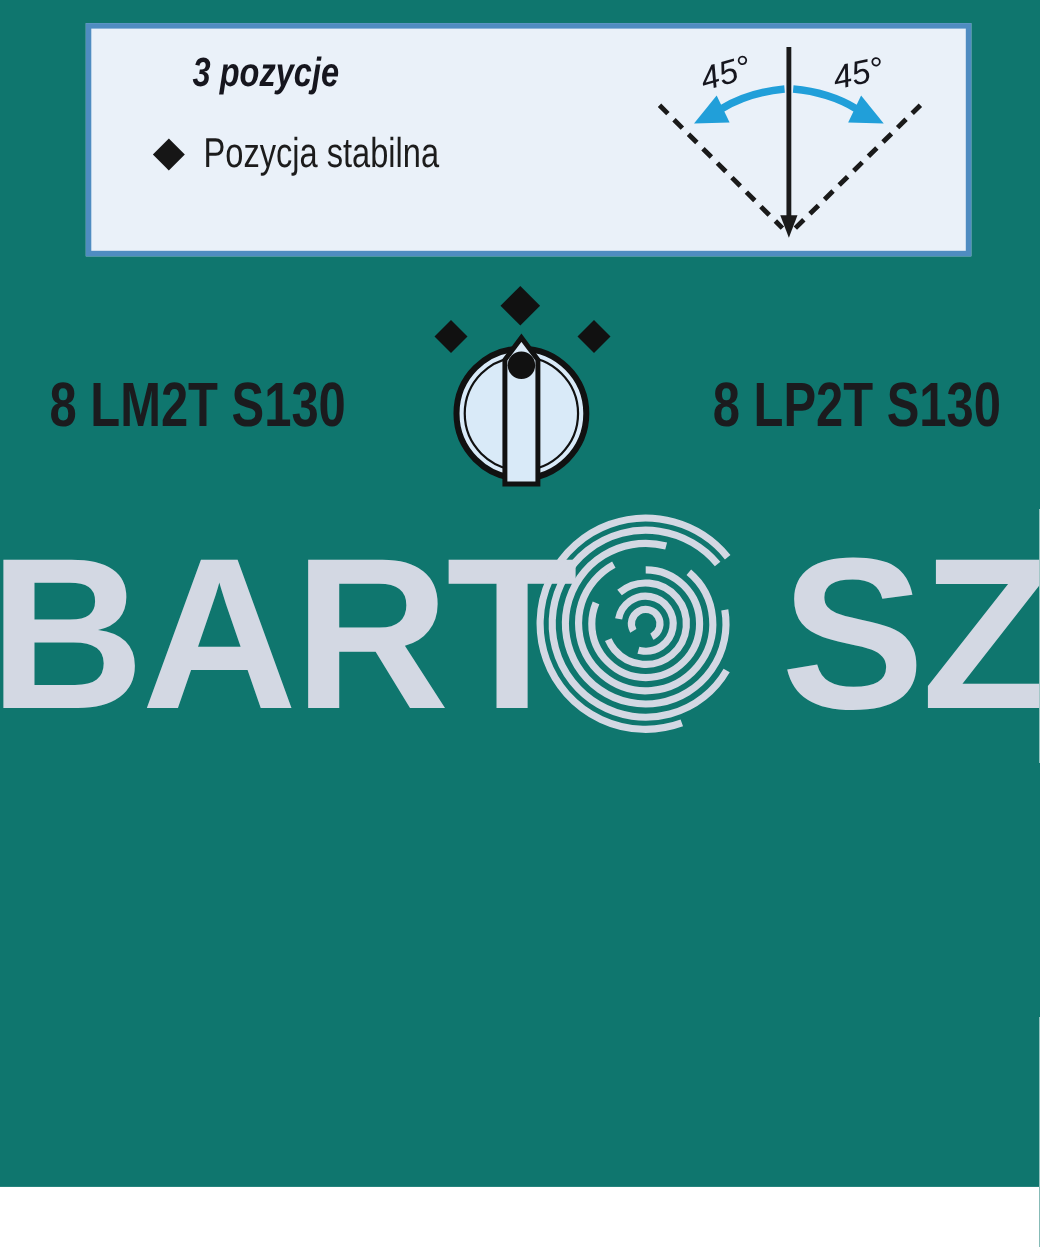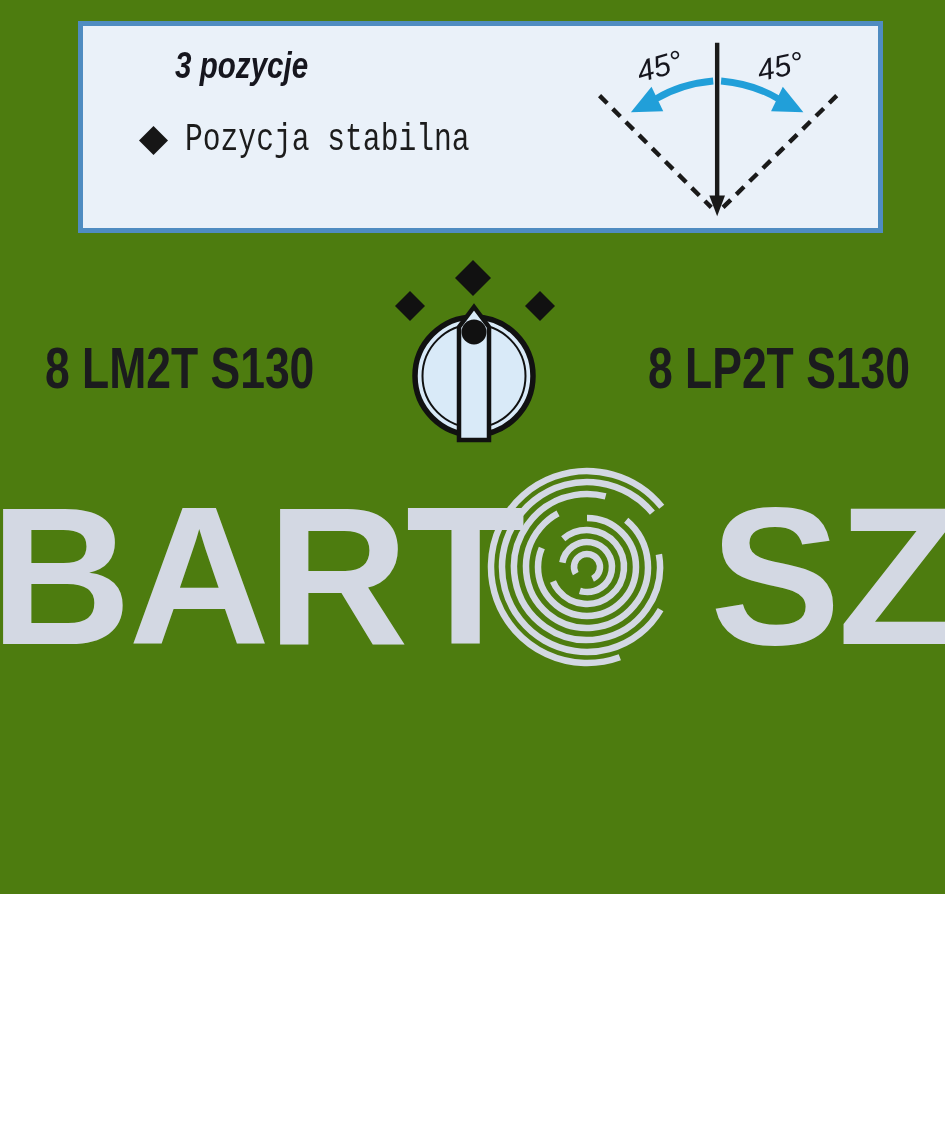--- a/index.html
+++ b/index.html
@@ -1,38 +1,38 @@
 <!DOCTYPE html>
 <html><head>
 <meta charset="utf-8">
 <style>
   html,body{margin:0;padding:0;background:#ffffff;}
   .page{
     position:relative;
-    width:945px;height:894px;
-    background:#4d7c0f;
+    width:945px;height:1079px;
+    background:#0f766e;
     overflow:hidden;
     font-family:"Liberation Sans", sans-serif;
     color:#1b1b20;
   }
   
   .info-box{
     position:absolute;left:78px;top:21px;
     width:795px;height:202px;
     background:#eaf1f9;
     border:5px solid #4f8cc1;
   }
   .box-title{
     position:absolute;left:92px;top:21px;
     font-size:37px;font-weight:bold;font-style:italic;
     line-height:1;white-space:nowrap;
     transform:scaleX(0.80);transform-origin:left top;
     color:#16161e;
   }
-  .legend{position:absolute;left:55px;top:92px;font-family:Liberation Mono, monospace;}
+  .legend{position:absolute;left:55px;top:92px;}
   .legend-row{display:flex;align-items:center;height:44px;}
   .legend-row .sym{width:31px;height:31px;flex:0 0 31px;margin-right:16px;}
   .legend-label{
     font-size:38px;line-height:1;white-space:nowrap;
     transform:scaleX(0.78);transform-origin:left center;
     color:#1c1c1c;
   }
   .angle-svg{position:absolute;left:482px;top:4px;width:320px;height:196px;}
   .angle-label{
     font-size:31px;font-style:italic;fill:#16161e;

